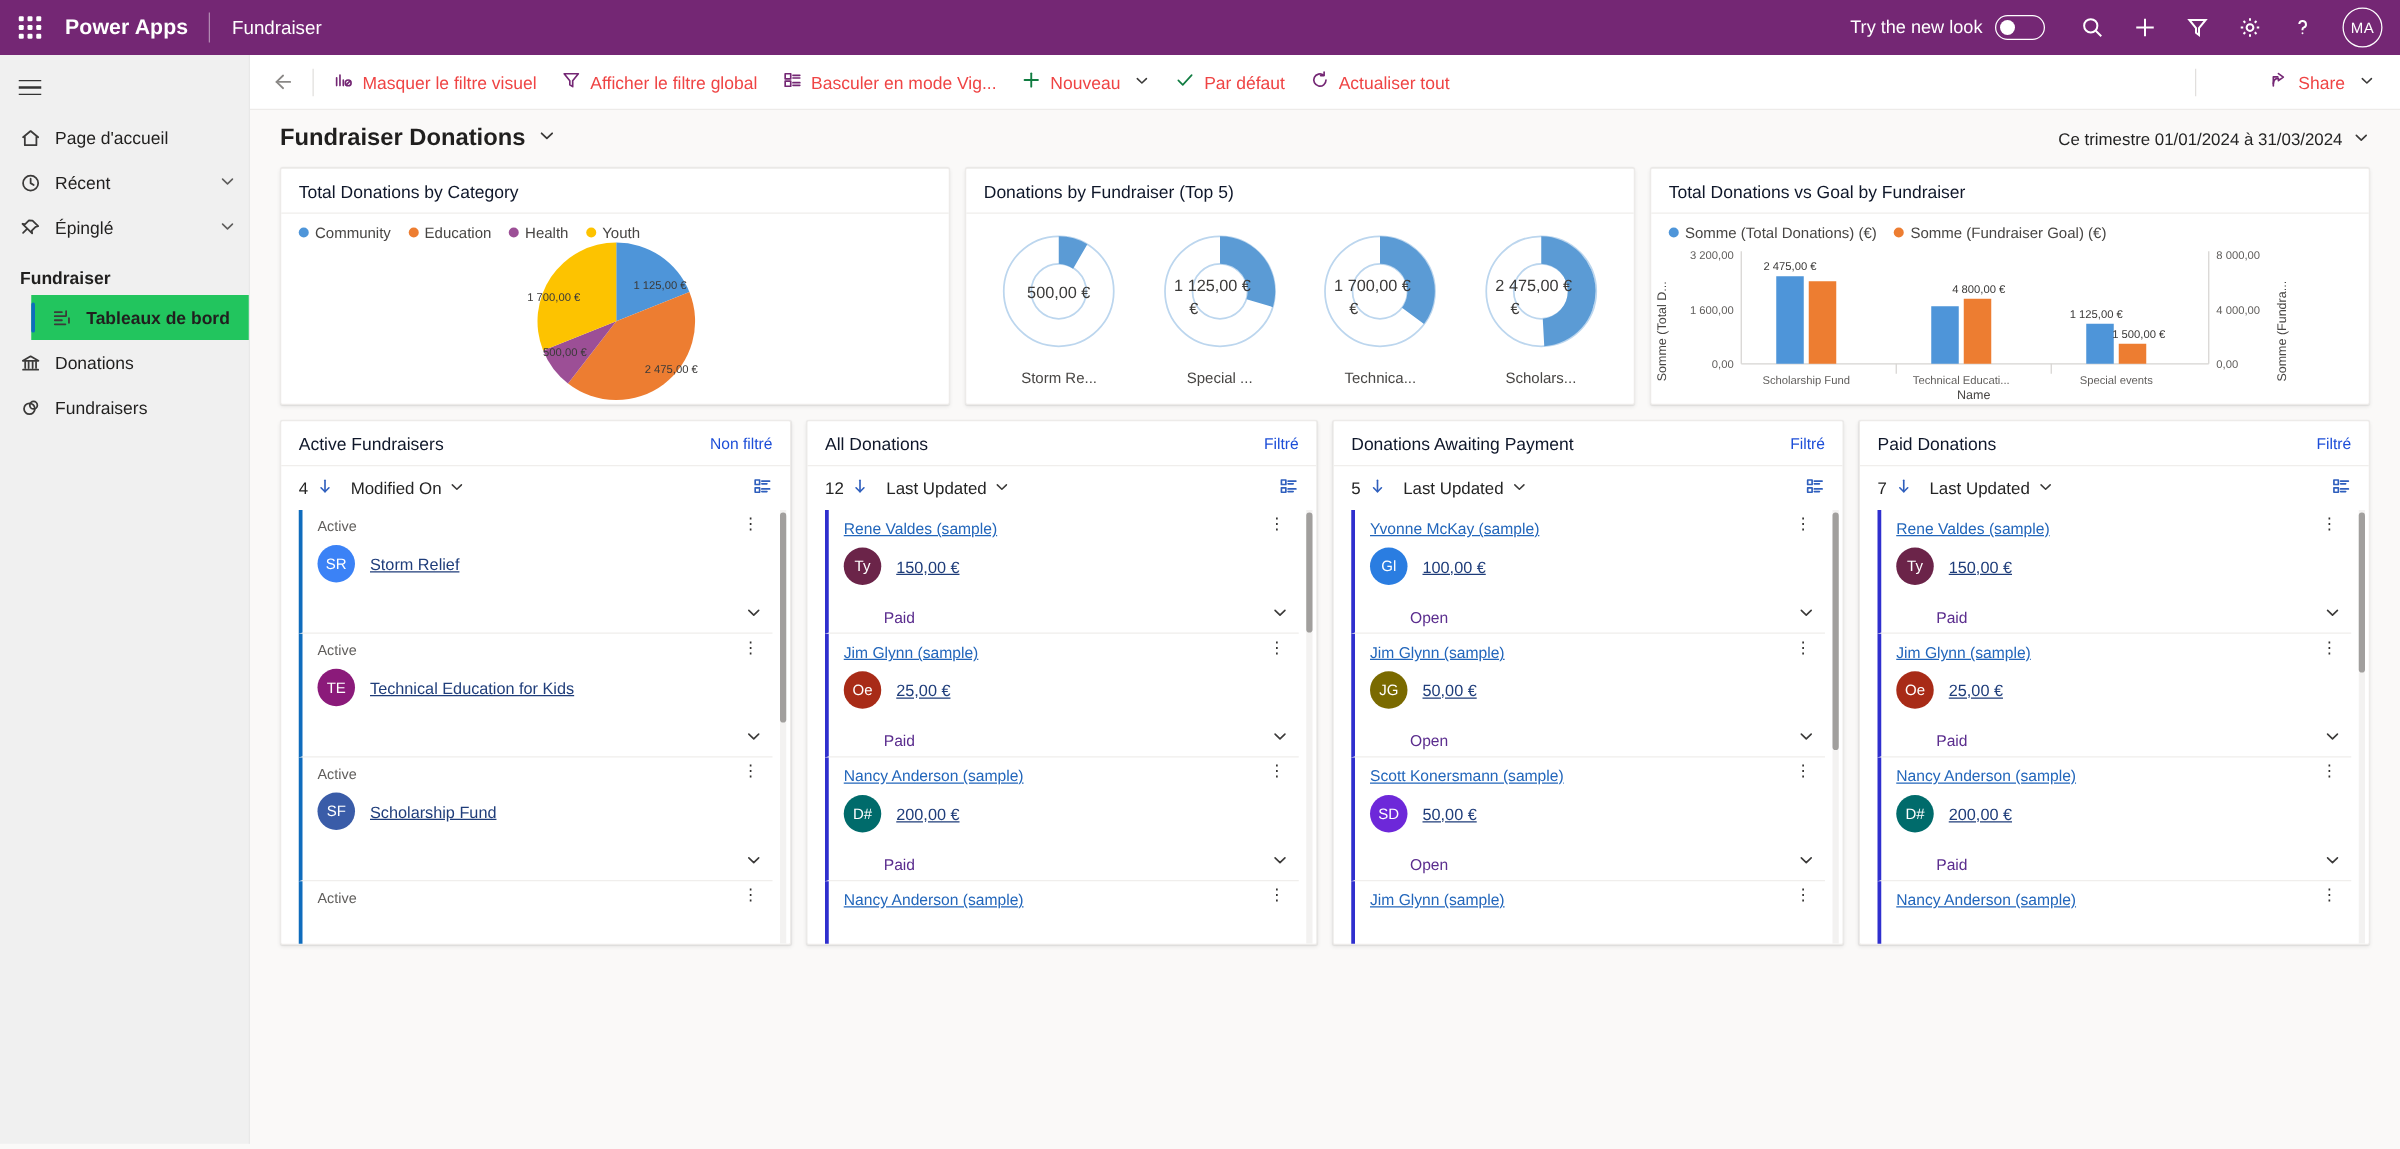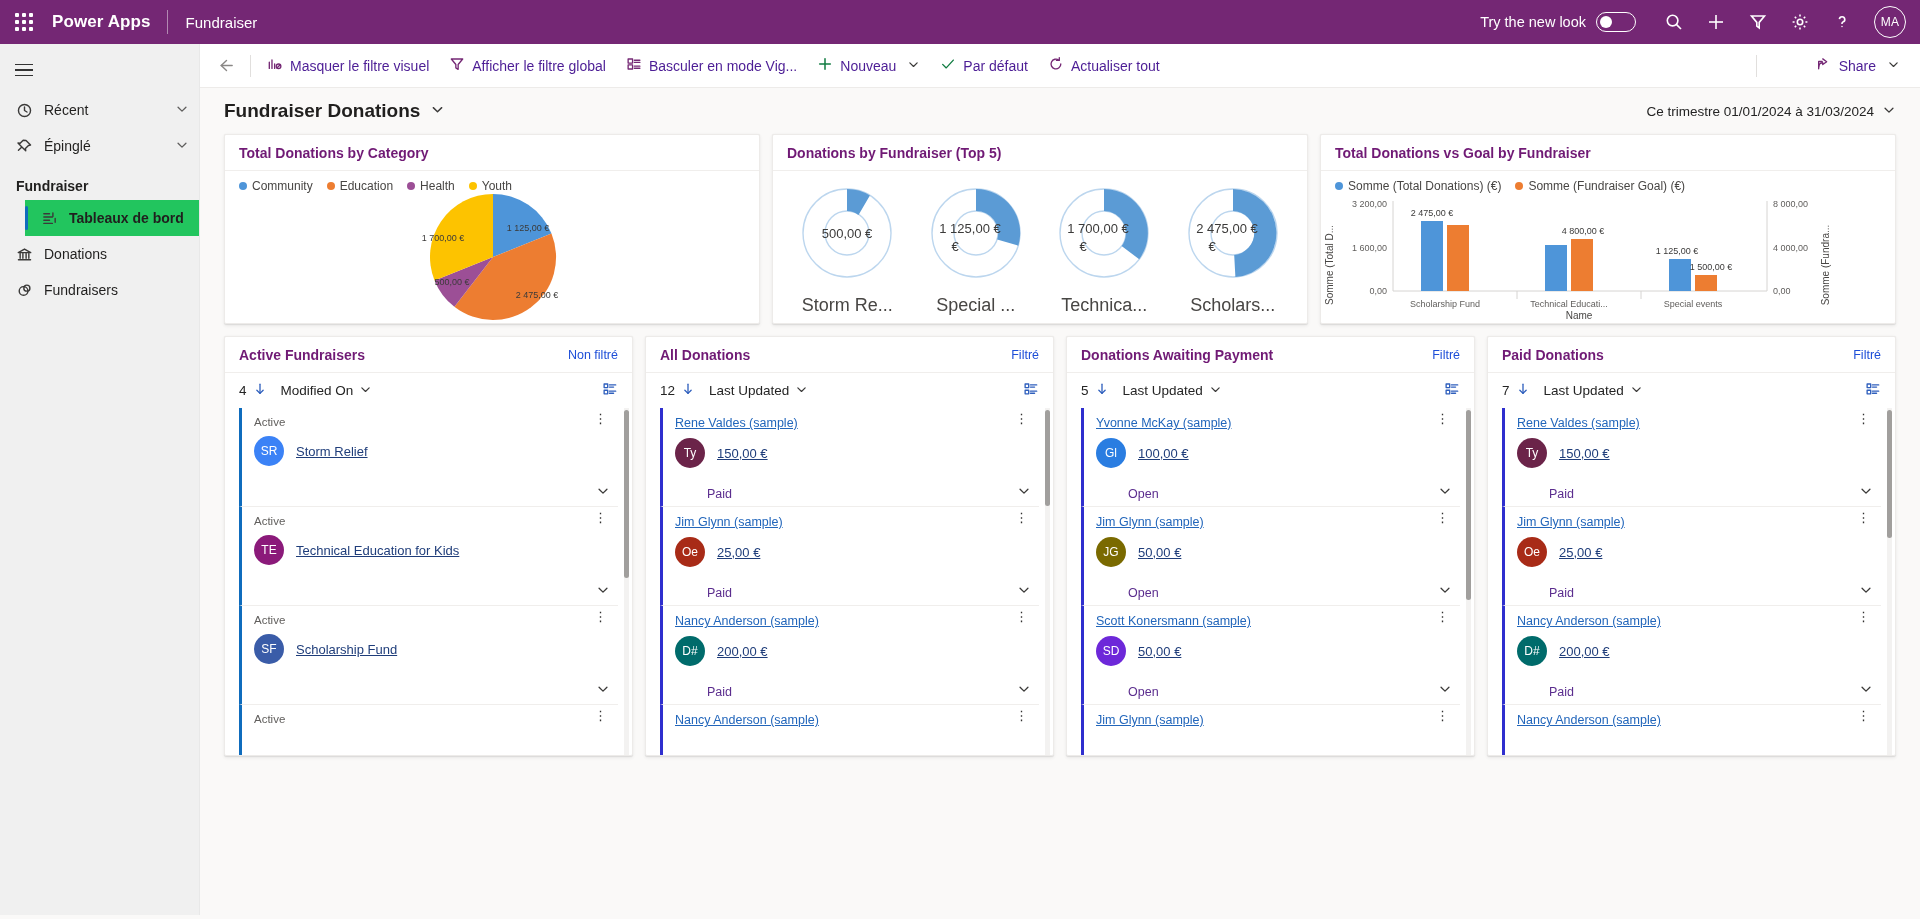--- a/index.html
+++ b/index.html
@@ -81,21 +81,21 @@
   .main { flex: 1; display: flex; flex-direction: column; background: #faf9f8; min-width: 0; }
 
   .cmdbar {
     height: 44px; background: #ffffff; border-bottom: 1px solid #edebe9;
     display: flex; align-items: center; padding-left: 8px; flex: 0 0 44px;
   }
   .backbtn { width: 36px; height: 36px; display: flex; align-items: center; justify-content: center; cursor: pointer; }
   .cmdsep { width: 1px; height: 22px; background: #e1dfdd; margin: 0 6px; }
   .cmdbtn {
     display: flex; align-items: center; gap: 7px; height: 36px; padding: 0 10px;
-    font-size: 14px; cursor: pointer; white-space: nowrap; color: #4c1d95;
+    font-size: 14px; cursor: pointer; white-space: nowrap; color: #ef4444;
   }
   .cmdbtn .cchev { margin-left: 4px; }
   .share-wrap { margin-left: auto; display: flex; align-items: center; padding-right: 10px; gap: 45px; }
   .share-div { width: 1px; height: 22px; background: #e1dfdd; margin-right: 4px; }
 
   .titlerow {
     display: flex; align-items: center; padding: 12px 24px 6px 24px; flex: 0 0 auto;
   }
   .pagetitle { font-size: 19px; font-weight: 600; color: #201f1e; }
   .titlechev { margin-left: 10px; }
@@ -111,35 +111,35 @@
 
   .card {
     background: #ffffff; border: 1px solid #edebe9; border-radius: 2px;
     display: flex; flex-direction: column; min-width: 0;
     box-shadow: 0 .3px .9px rgba(0,0,0,.07), 0 1.6px 3.6px rgba(0,0,0,.07);
   }
   .cardhead {
     display: flex; align-items: center; padding: 10px 14px 9px 14px;
     border-bottom: 1px solid #f0eeec; flex: 0 0 auto;
   }
-  .cardtitle { font-size: 14px; font-weight: 700; color: #701a75; }
+  .cardtitle { font-size: 14px; font-weight: 400; color: #0f172a; }
   .cardfilter { margin-left: auto; font-size: 12.5px; color: #1d4ed8; }
   .cardbody { flex: 1; min-height: 0; position: relative; overflow: hidden; }
 
   
   .legend { display: flex; gap: 14px; padding: 8px 0 0 14px; font-size: 12px; color: #484644; }
   .legend .li { display: flex; align-items: center; gap: 5px; }
   .dot { width: 8px; height: 8px; border-radius: 50%; display: inline-block; }
 
   .pielabel { font-size: 9px; fill: #3b3a39; }
 
   
   .donuts { display: flex; justify-content: space-around; align-items: flex-start; padding: 10px 10px 0 10px; }
   .donutcell { display: flex; flex-direction: column; align-items: center; width: 104px; }
-  .donutname { font-size: 18px; color: #484644; margin-top: 10px; text-align: right; }
+  .donutname { font-size: 12px; color: #484644; margin-top: 10px; text-align: right; }
   .donutval { font-size: 13px; fill: #3b3a39; }
 
   
   .axtext { font-size: 9px; fill: #605e5c; }
   .axtitle { font-size: 10px; fill: #484644; }
   .barlabel { font-size: 9px; fill: #3b3a39; }
 
   
   .subbar {
     display: flex; align-items: center; padding: 8px 14px 8px 14px; flex: 0 0 auto;
@@ -237,20 +237,29 @@
   </div>
 </div>
 
 <div class="body-wrap">
 
   <div class="sidebar">
     <div class="hamburger">
         <span></span>
       </div>
 
+    <div class="navitem">
+      <span class="nicon">
+        <svg class="ic" width="17" height="17" viewBox="0 0 18 18">
+            <path d="M2.6 8.3L9 3l6.4 5.3"></path>
+            <path d="M4.1 8v7h9.8V8"></path>
+          </svg>
+      </span>
+      <span class="nlabel">Page d'accueil</span>
+    </div>
 
     <div class="navitem">
       <span class="nicon">
         <svg class="ic" width="17" height="17" viewBox="0 0 18 18">
             <circle cx="9" cy="9" r="6.4"></circle>
             <path d="M9 5.3V9l2.6 1.6"></path>
           </svg>
       </span>
       <span class="nlabel">Récent</span>
       <span class="chev">

